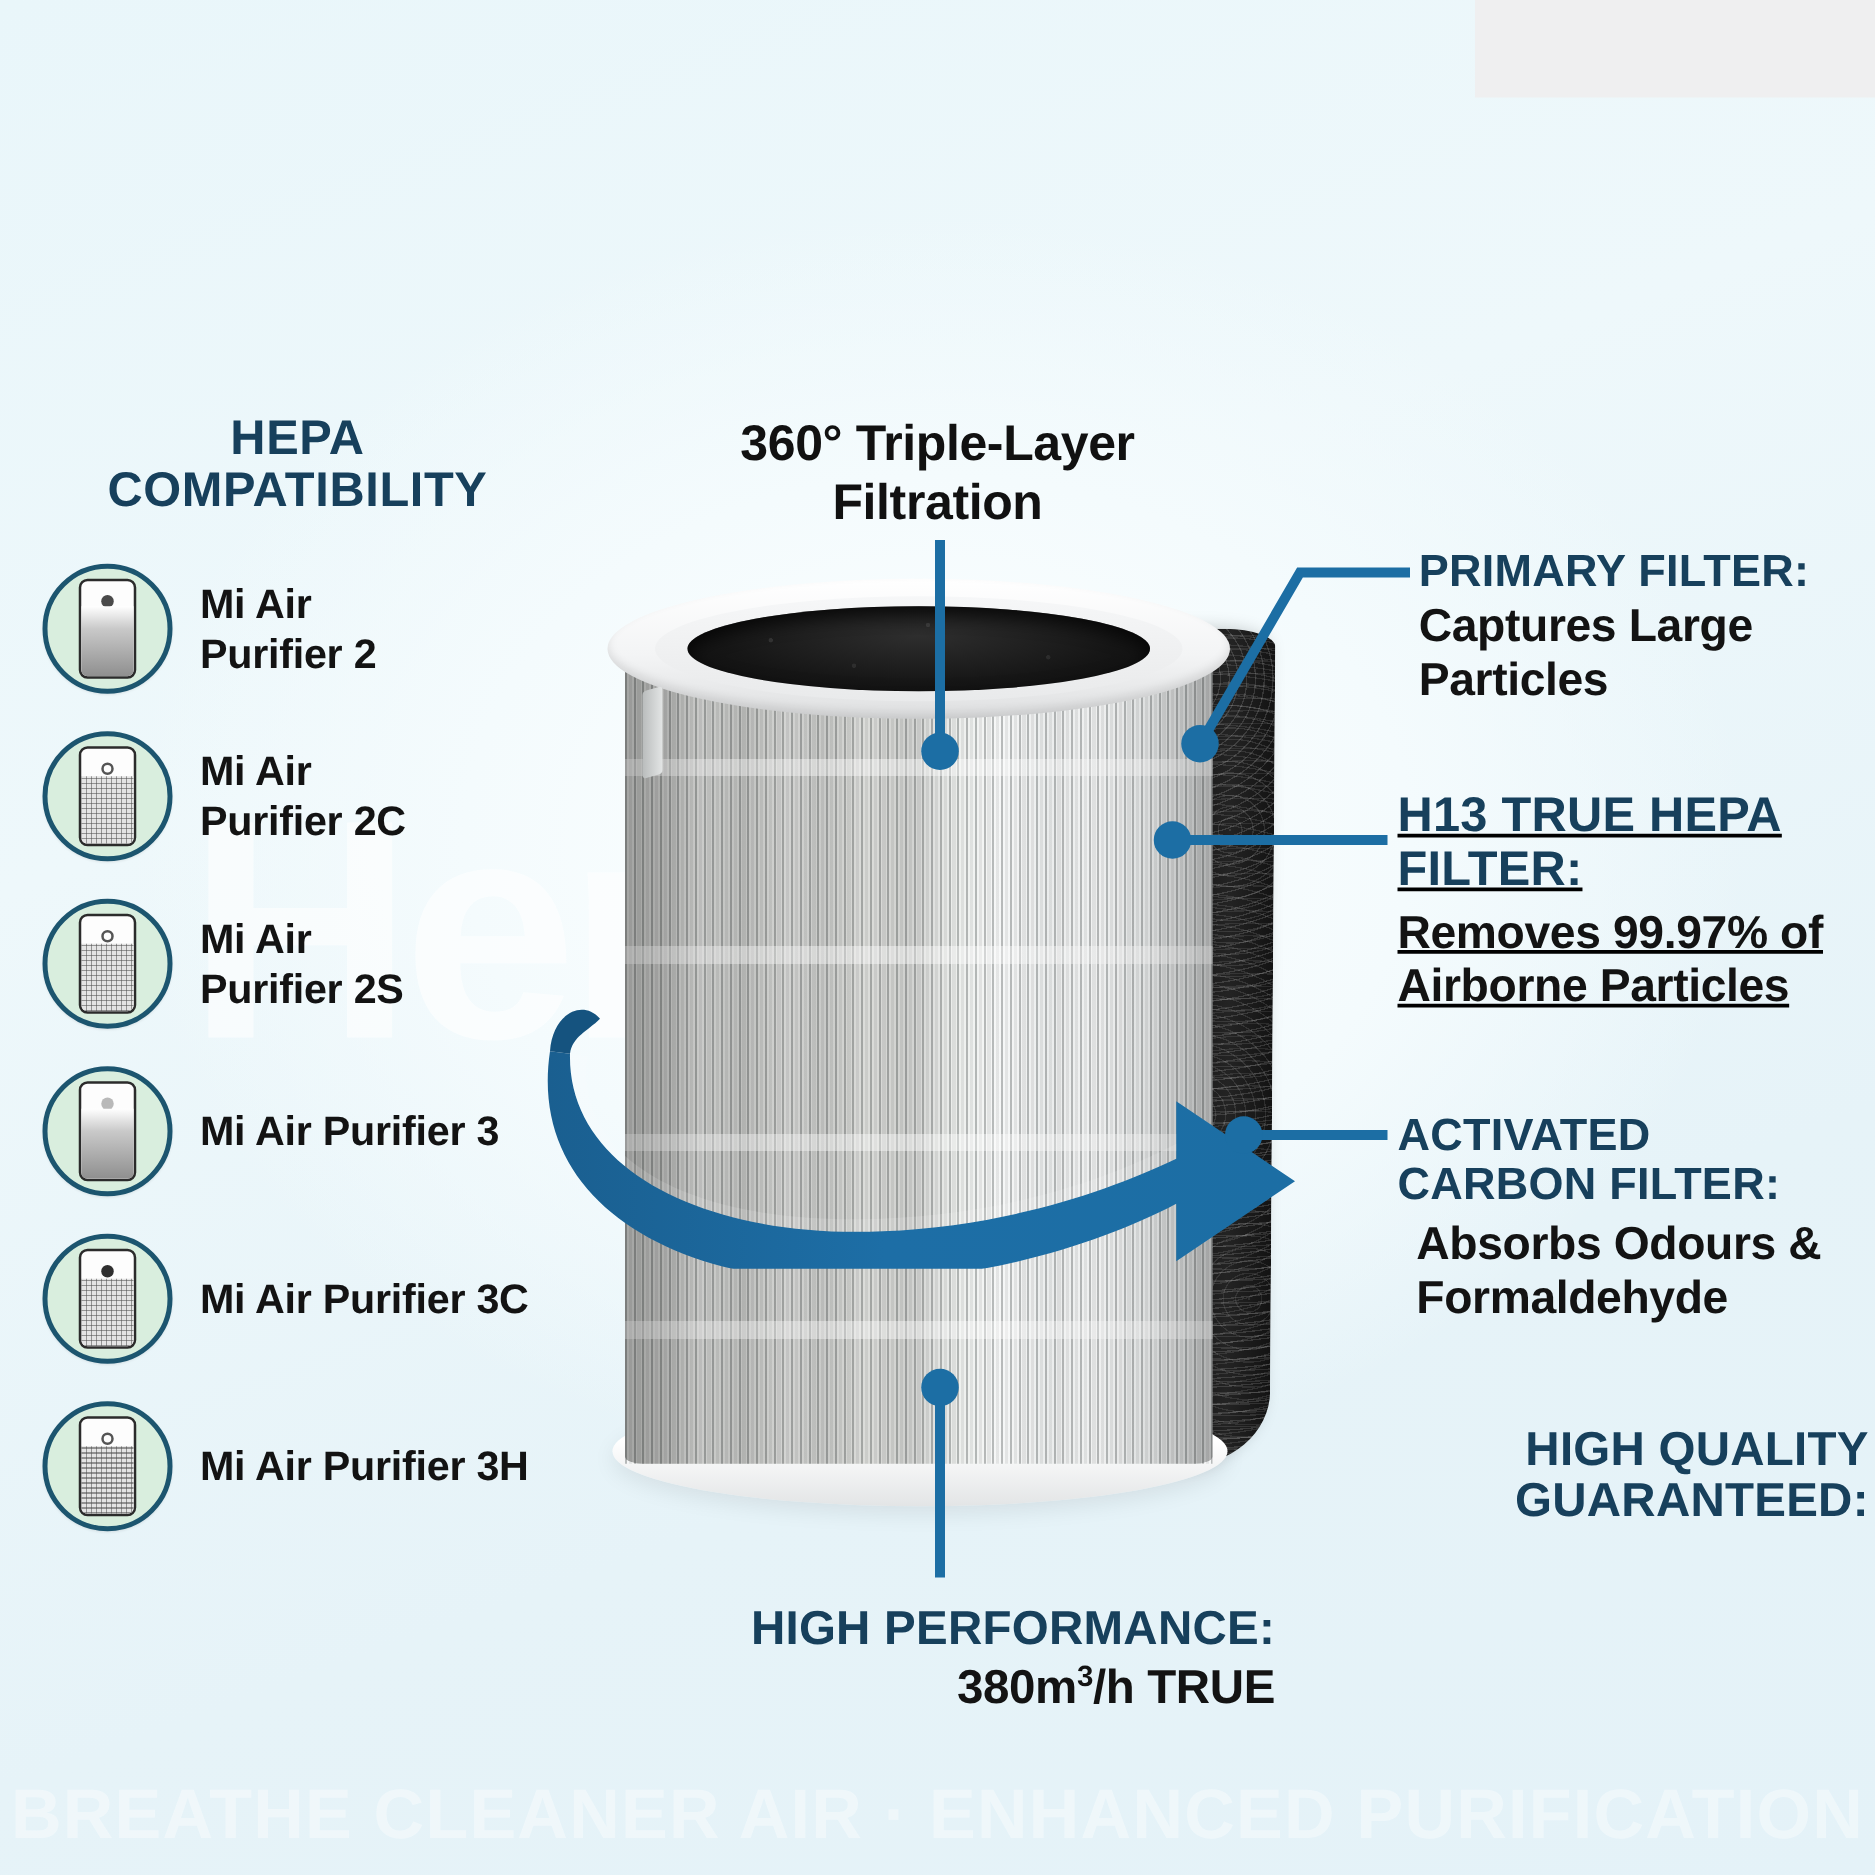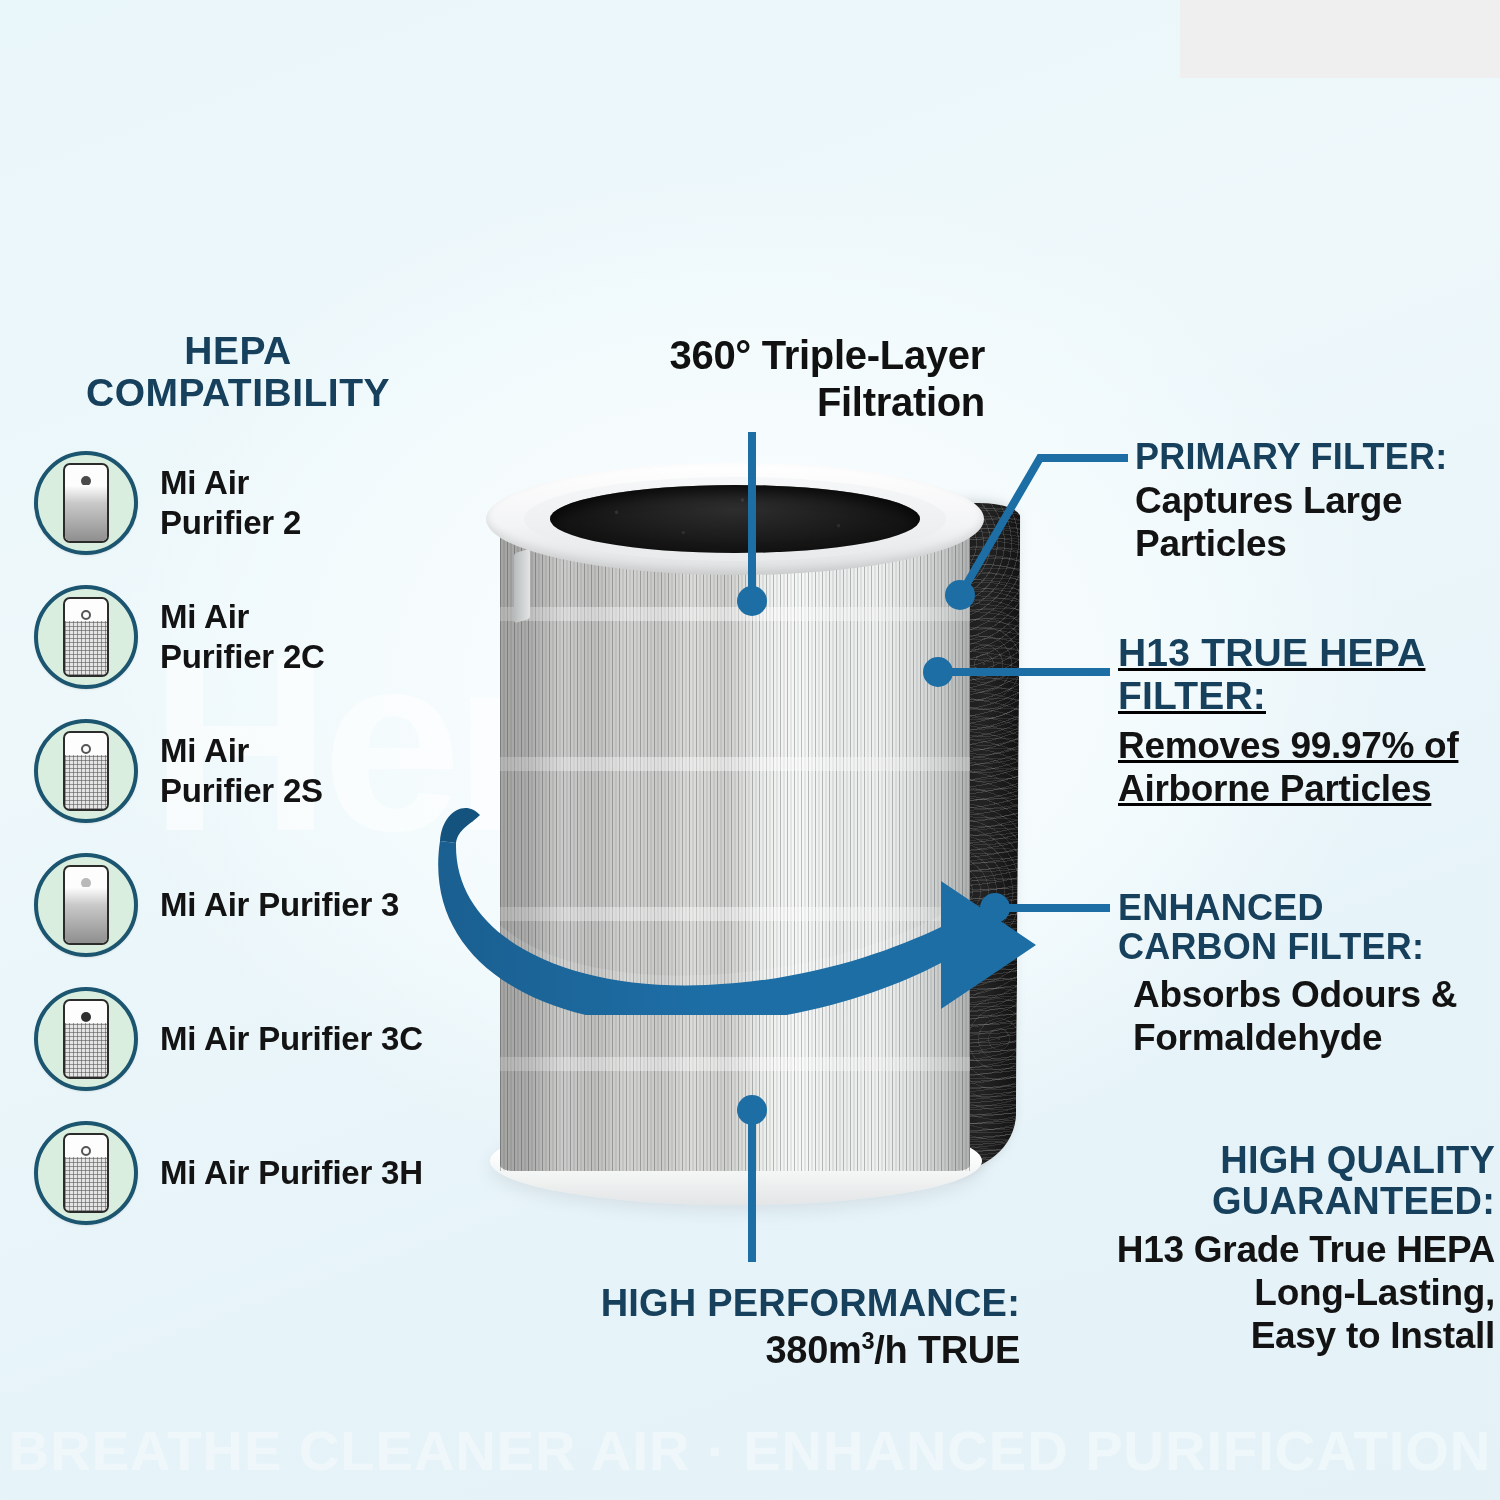--- a/index.html
+++ b/index.html
@@ -214,21 +214,21 @@
   .callout { position:absolute; }
   .c-head {
     color:#17405c; font-weight:800; letter-spacing:.2px;
     line-height:1.09; white-space:pre-line;
   }
   .c-body {
     color:#131313; font-weight:700; line-height:1.16;
     white-space:pre-line; letter-spacing:-.3px;
   }
 
-  #co-top { left:585px; top:332px; width:400px; text-align:right; }
+  #co-top { left:550px; top:332px; width:400px; text-align:center; }
   #co-top .c-body { font-size:40px; line-height:1.18; color:#111; font-weight:800; }
 
   #co-primary { left:1135px; top:437px; width:360px; }
   #co-primary .c-head { font-size:36px; }
   #co-primary .c-body { font-size:37px; margin-top:4px; }
 
   #co-hepa { left:1118px; top:632px; width:382px;text-decoration:underline; }
   #co-hepa .c-head { font-size:39px; }
   #co-hepa .c-body { font-size:37px; margin-top:8px; }
 
@@ -397,32 +397,29 @@
   </div>
 
   <div class="callout" id="co-hepa">
     <div class="c-head">H13 TRUE HEPA
 FILTER:</div>
     <div class="c-body">Removes 99.97% of
 Airborne Particles</div>
   </div>
 
   <div class="callout" id="co-carbon">
-    <div class="c-head">ENHANCED
+    <div class="c-head">ACTIVATED
 CARBON FILTER:</div>
     <div class="c-body">Absorbs Odours &amp;
 Formaldehyde</div>
   </div>
 
   <div class="callout" id="co-quality">
     <div class="c-head">HIGH QUALITY
 GUARANTEED:</div>
-    <div class="c-body">H13 Grade True HEPA
-Long-Lasting,
-Easy to Install</div>
   </div>
 
   <div class="callout" id="co-perf">
     <div class="c-head">HIGH PERFORMANCE:</div>
     <div class="c-body"><span>380m</span><sup>3</sup><span>/h TRUE</span></div>
   </div>
 
 </div>
 
 </body></html>

